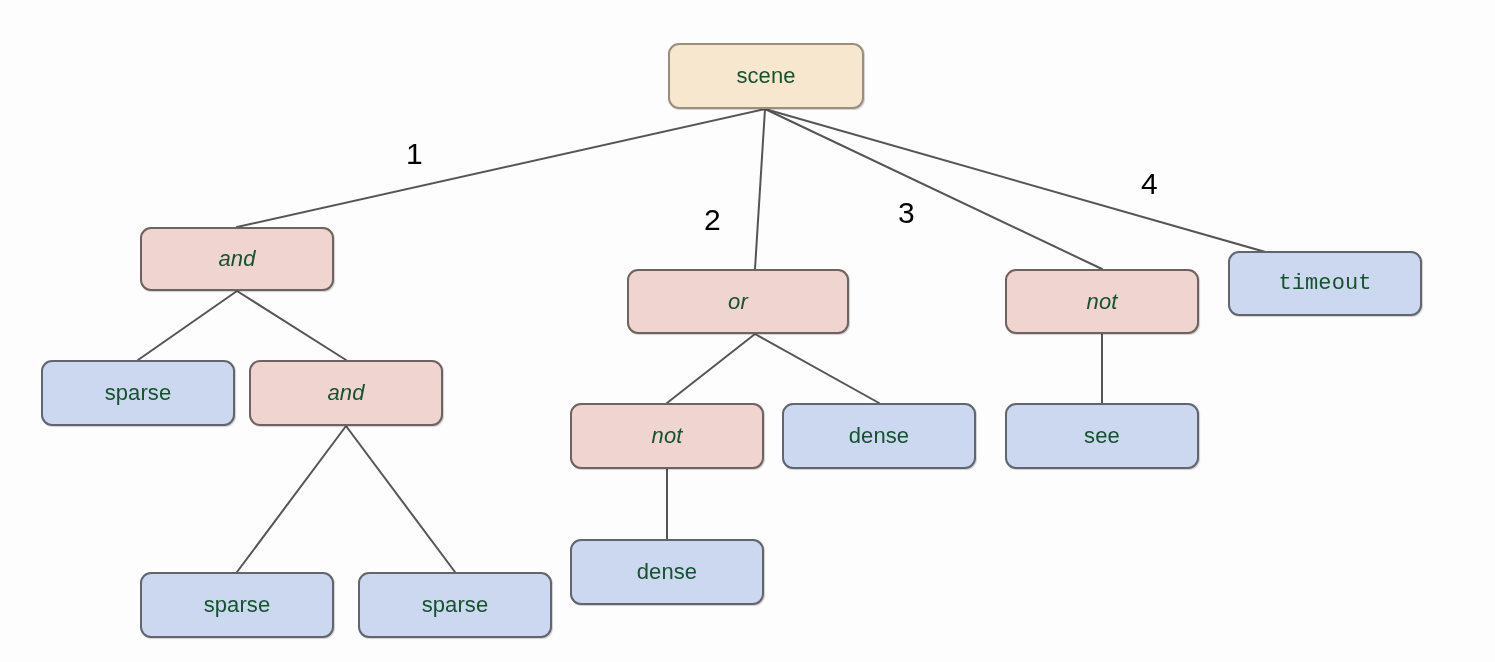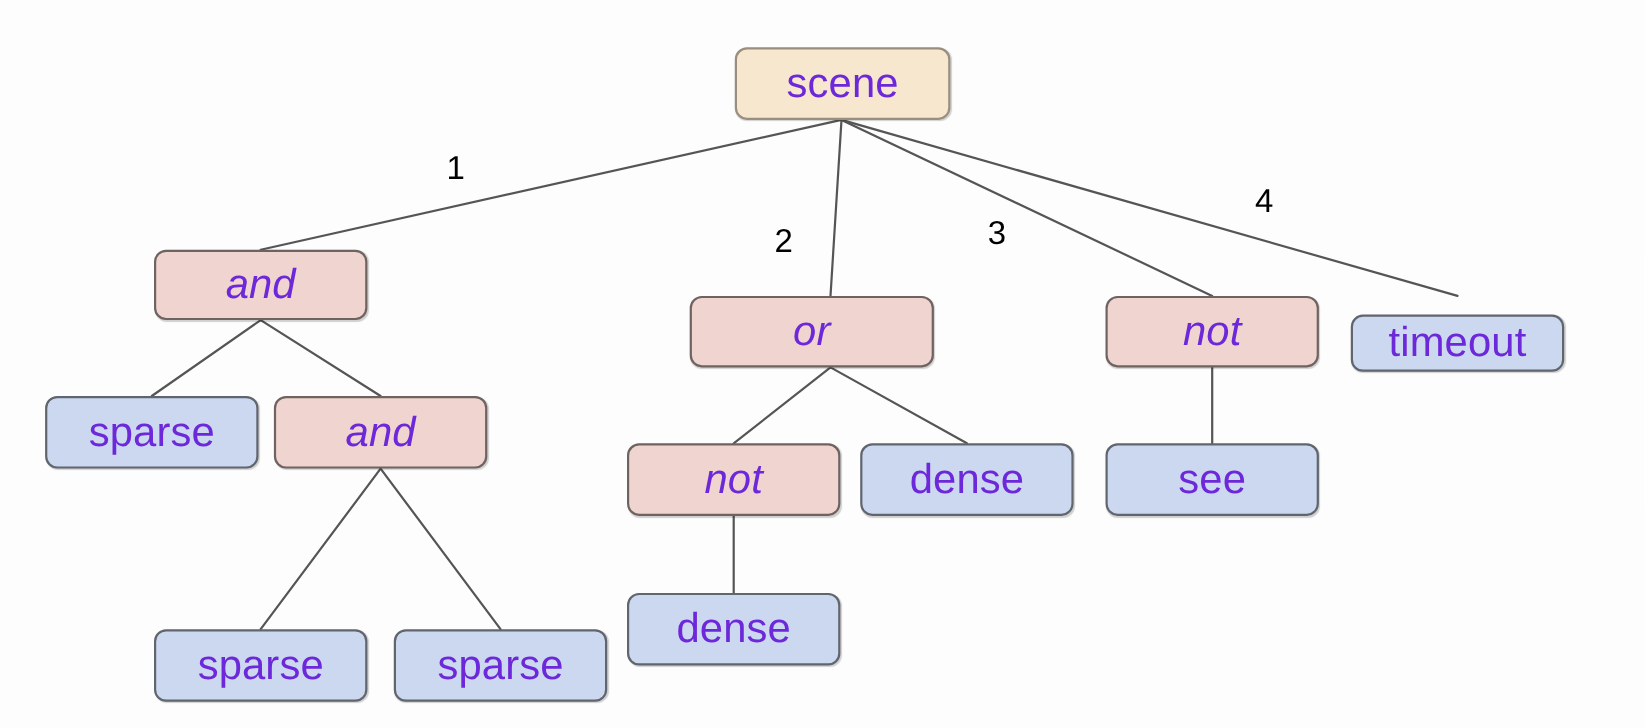--- a/index.html
+++ b/index.html
@@ -25,22 +25,22 @@
     height: 662px;
   }
   .node {
     position: absolute;
     box-sizing: border-box;
     border: 2px solid #737373;
     border-radius: 11px;
     display: flex;
     align-items: center;
     justify-content: center;
-    color: #6d28d9;
-    font-size: 38px;
+    color: #14532d;
+    font-size: 22px;
     line-height: 1;
     letter-spacing: 0.1px;
     box-shadow: 1px 1px 1px rgba(0,0,0,0.18);
     z-index: 2;
   }
   .node.root { background: #f7e7cf; border-color: #9a8f7f; }
   .node.op   { background: #f0d4d0; border-color: #6e6361; font-style: italic; }
   .node.leaf { background: #ccd8f0; border-color: #60656e; }
   .node-label {
     pointer-events: none;
@@ -106,21 +106,21 @@
       </div>
       <div class="node leaf" style="left: 570px; top: 539px; width: 194px; height: 66px;">
         <span class="node-label">dense</span>
       </div>
       <div class="node op" style="left: 1005px; top: 269px; width: 194px; height: 65px;">
         <span class="node-label">not</span>
       </div>
       <div class="node leaf" style="left: 1005px; top: 403px; width: 194px; height: 66px;">
         <span class="node-label">see</span>
       </div>
-      <div class="node leaf" style="left: 1228px; top: 286px; width: 194px; height: 52px;">
+      <div class="node leaf" style="left: 1228px; top: 251px; width: 194px; height: 65px; font-family: Liberation Mono, monospace;">
         <span class="node-label">timeout</span>
       </div>
     </div>
   <div id="edge-labels">
       <div class="edge-label" style="left: 406px; top: 137px;">1</div>
       <div class="edge-label" style="left: 704px; top: 203px;">2</div>
       <div class="edge-label" style="left: 898px; top: 196px;">3</div>
       <div class="edge-label" style="left: 1141px; top: 167px;">4</div>
     </div>
 

